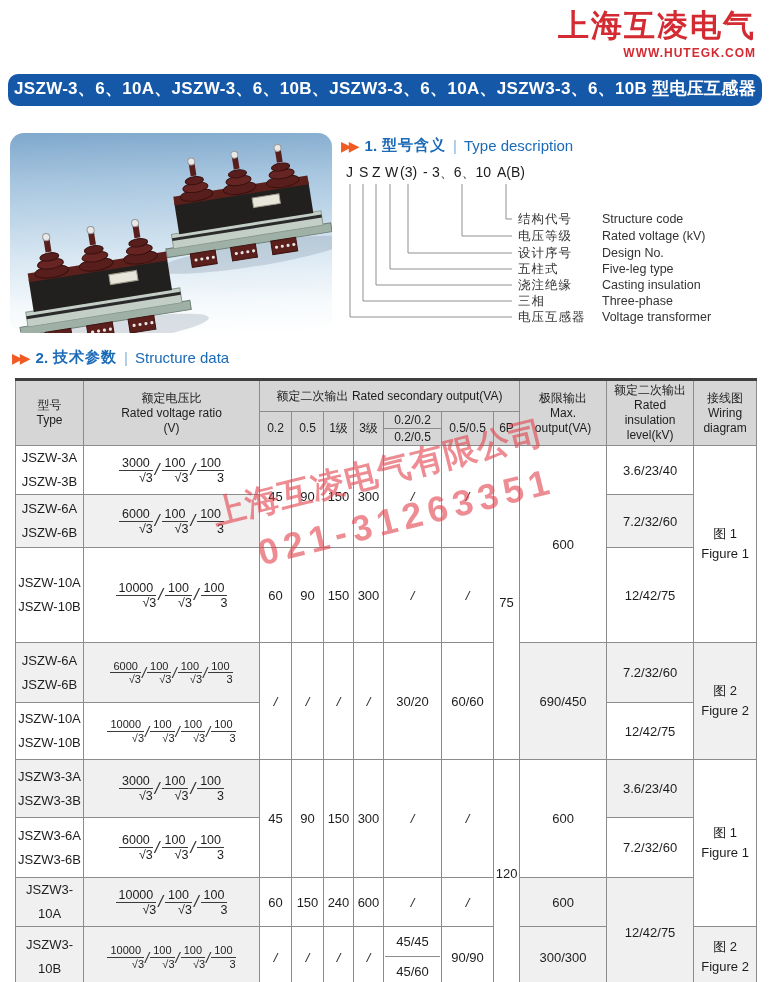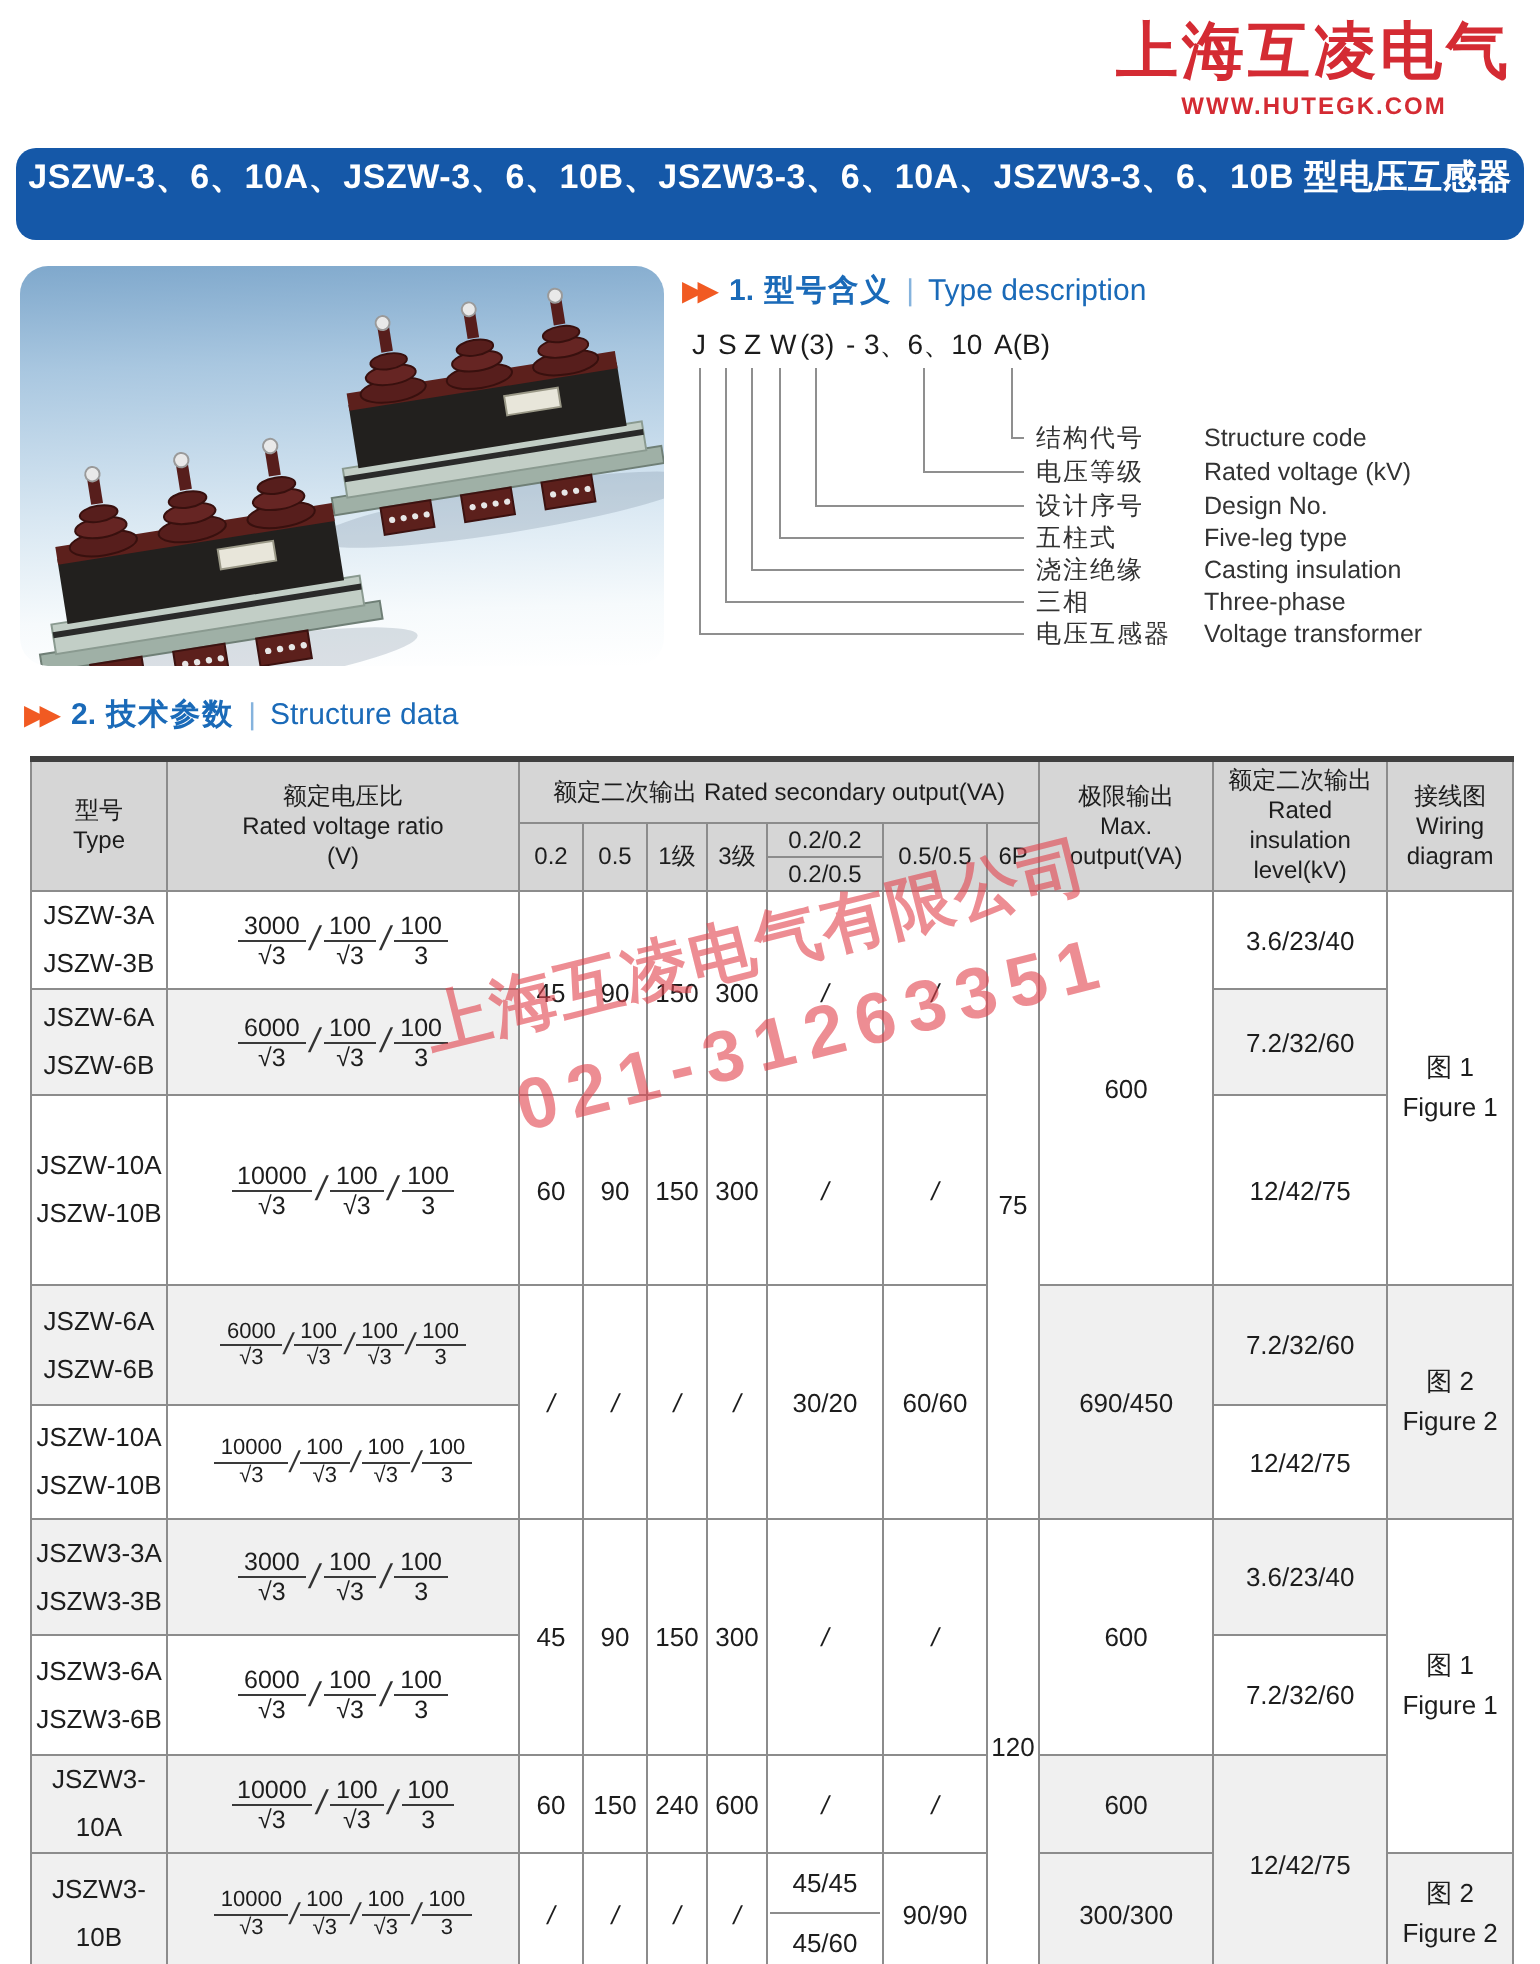--- a/index.html
+++ b/index.html
@@ -6,25 +6,25 @@
     --accent_red:#d42b33; --banner_blue:#1558a8; --heading_blue:#1a6ab8;
     --arrow_orange:#f15a22; --watermark_red:#e2434d; --header_bg:#d6d6d6; --shade_bg:#f0f0f0;
   }
   *{box-sizing:border-box;}
   html,body{margin:0;padding:0;}
   body{
     width:770px;height:982px;position:relative;background:#fff;overflow:hidden;
     font-family:"Liberation Sans","DejaVu Sans",sans-serif;color:#222;
   }
   
-  .logo-block{position:absolute;top:8px;right:14px;text-align:center;}
+  .logo-block{position:absolute;top:8px;right:14px;text-align:right;}
   .logo-name{font-size:31px;font-weight:900;color:var(--accent_red,#d42b33);letter-spacing:2px;line-height:36px;}
   .logo-site{font-size:12px;font-weight:bold;color:var(--accent_red,#d42b33);letter-spacing:1px;margin-top:2px;}
   
-  .banner{position:absolute;left:8px;top:74px;width:754px;height:46px;background:var(--banner_blue,#1558a8);
+  .banner{position:absolute;left:8px;top:74px;width:754px;height:32px;background:var(--banner_blue,#1558a8);
     border-radius:10px;color:#fff;text-align:center;padding-top:4px;}
   .banner .l1{font-size:17px;font-weight:bold;letter-spacing:0.3px;line-height:22px;}
   .banner .l2{font-size:14.5px;line-height:20px;}
   
   .photo-card{position:absolute;left:10px;top:133px;width:322px;height:200px;border-radius:14px;overflow:hidden;
     background:linear-gradient(178deg,#7fa8cc 0%,#a9c7e0 25%,#d8e7f2 60%,#f6fafc 85%,#ffffff 100%);}
   .photo-card svg{display:block;width:100%;height:100%;}
   
   .sec-head{position:absolute;display:flex;align-items:center;font-size:15px;white-space:nowrap;}
   .sec1{left:341px;top:136px;}
@@ -46,21 +46,21 @@
     border-top:3px solid #3f3f3f;border-bottom:3px solid #3f3f3f;}
   table.tech th,table.tech td{border:1px solid #8c8c8c;text-align:center;vertical-align:middle;padding:0 1px;}
   table.tech th{background:var(--header_bg,#d6d6d6);font-weight:normal;font-size:12px;line-height:15px;color:#1d1d1d;}
   table.tech td{font-size:13px;color:#1d1d1d;}
   td.shade{background:var(--shade_bg,#f0f0f0);}
   td.type-cell{font-size:13px;}
   td.type-cell div{line-height:24px;}
   td.slash{font-style:italic;}
   td.fig-cell div{line-height:20px;}
   .ratio-cell{white-space:nowrap;}
-  .fr{display:inline-block;vertical-align:middle;text-align:center;font-size:12.5px;line-height:1.12;}
+  .fr{display:inline-block;vertical-align:middle;text-align:right;font-size:12.5px;line-height:1.12;}
   .fr .n{display:block;border-bottom:1px solid #3a3a3a;padding:0 3px;}
   .fr .d{display:block;}
   .fr .d i.ov{font-style:normal;border-top:1px solid #3a3a3a;}
   .sl{font-size:17px;margin:0 2px;vertical-align:middle;color:#333;font-style:italic;}
   .ratio4 .fr{font-size:11px;}
   .ratio4 .sl{font-size:15px;margin:0 1px;}
   td.split-cell{padding:0;}
   td.split-cell div{height:30px;line-height:30px;}
   td.split-cell div.top{border-bottom:1px solid #8c8c8c;}
   

